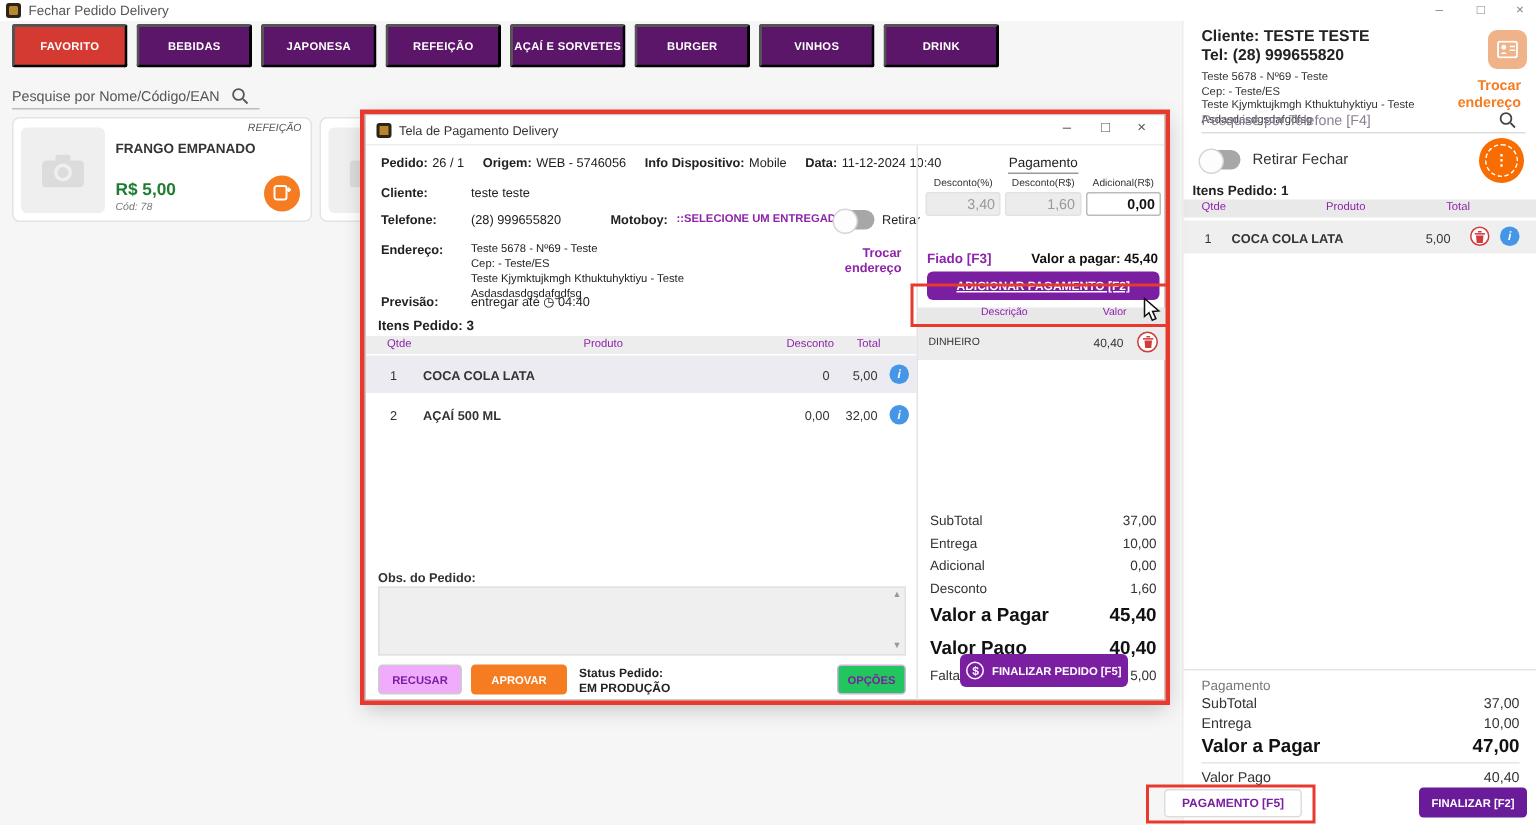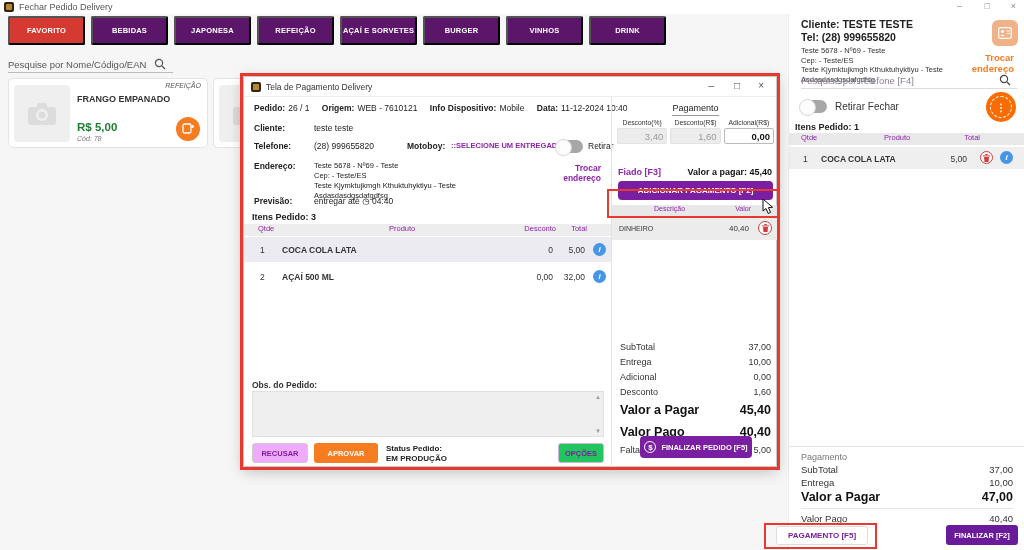--- a/index.html
+++ b/index.html
@@ -130,21 +130,21 @@
   .mp-title { position:absolute; left:0; top:6px; width:167px; text-align:center; font-size:9px; color:#222; }
   .mp-title span { border-bottom:1px solid #999; padding-bottom:2px; }
   .mp-fields { position:absolute; left:5px; top:22px; width:157px; display:flex; gap:3px; }
   .mp-f { width:51px; }
   .mp-f .fl { font-size:6.8px; color:#333; text-align:center; display:block; margin-bottom:2px; }
   .mp-f .fv { height:16px; font-size:9.5px; text-align:right; padding:2px 3px; background:#ececec; color:#999; border:1px solid #e2e2e2; border-radius:2px; }
   .mp-f.on .fv { background:#fff; color:#111; border:1px solid #bbb; font-weight:bold; }
   .mp-fiado { position:absolute; left:6px; top:70px; font-size:9px; font-weight:bold; color:#8e24aa; }
   .mp-vap { position:absolute; right:6px; top:70px; font-size:9px; font-weight:bold; color:#111; }
   .btn-addpay { position:absolute; left:6px; top:84px; width:155px; height:19px; background:#7b1fa2; border:0; border-radius:4px;
-                color:#fff; font-weight:bold; font-size:8px; font-family:inherit; }
+                color:#fff; font-weight:bold; font-size:8px; font-family:inherit;text-decoration:underline; }
   .mp-thead { position:absolute; left:0; top:108px; width:167px; height:12px; background:#e8e8e8; font-size:7px; color:#8e24aa; }
   .mp-thead .h1 { position:absolute; left:42px; } .mp-thead .h2 { position:absolute; right:28px; }
   .mp-row { position:absolute; left:0; top:120px; width:167px; height:23px; background:#ececec; font-size:7px; color:#333; }
   .mp-row .d { position:absolute; left:7px; top:8px; } .mp-row .v { position:absolute; right:30px; top:7px; font-size:8px; }
   .mp-row .del2 { position:absolute; right:7px; top:4px; width:14px; height:14px; border-radius:50%; background:#fff;
                   border:1.5px solid #d03b3b; display:flex; align-items:center; justify-content:center; }
   .mp-tot { position:absolute; left:8px; width:151px; font-size:9px; color:#333; }
   .mp-tot span { position:absolute; right:0; }
   .mp-big { position:absolute; left:8px; width:151px; font-size:12.5px; font-weight:bold; color:#111; }
   .mp-big span { position:absolute; right:0; }
@@ -301,21 +301,21 @@
     <div class="m-titlebar">
       <span class="m-ico"></span>
       <span class="m-title">Tela de Pagamento Delivery</span>
       <span class="m-ctl m-min">–</span>
       <span class="m-ctl m-max">□</span>
       <span class="m-ctl m-close">×</span>
     </div>
 
     <div class="m-info">
       <b>Pedido:</b><span class="v">26 / 1</span>
-      <b>Origem:</b><span class="v">WEB - 7610121</span>
+      <b>Origem:</b><span class="v">WEB - 5746056</span>
       <b>Info Dispositivo:</b><span class="v">Mobile</span>
       <b>Data:</b><span class="v">11-12-2024 10:40</span>
     </div>
 
     <div class="m-row" style="top:46px">
       <span class="lab">Cliente:</span>
       <span class="val">teste teste</span>
     </div>
 
     <div class="m-row" style="top:64px">

